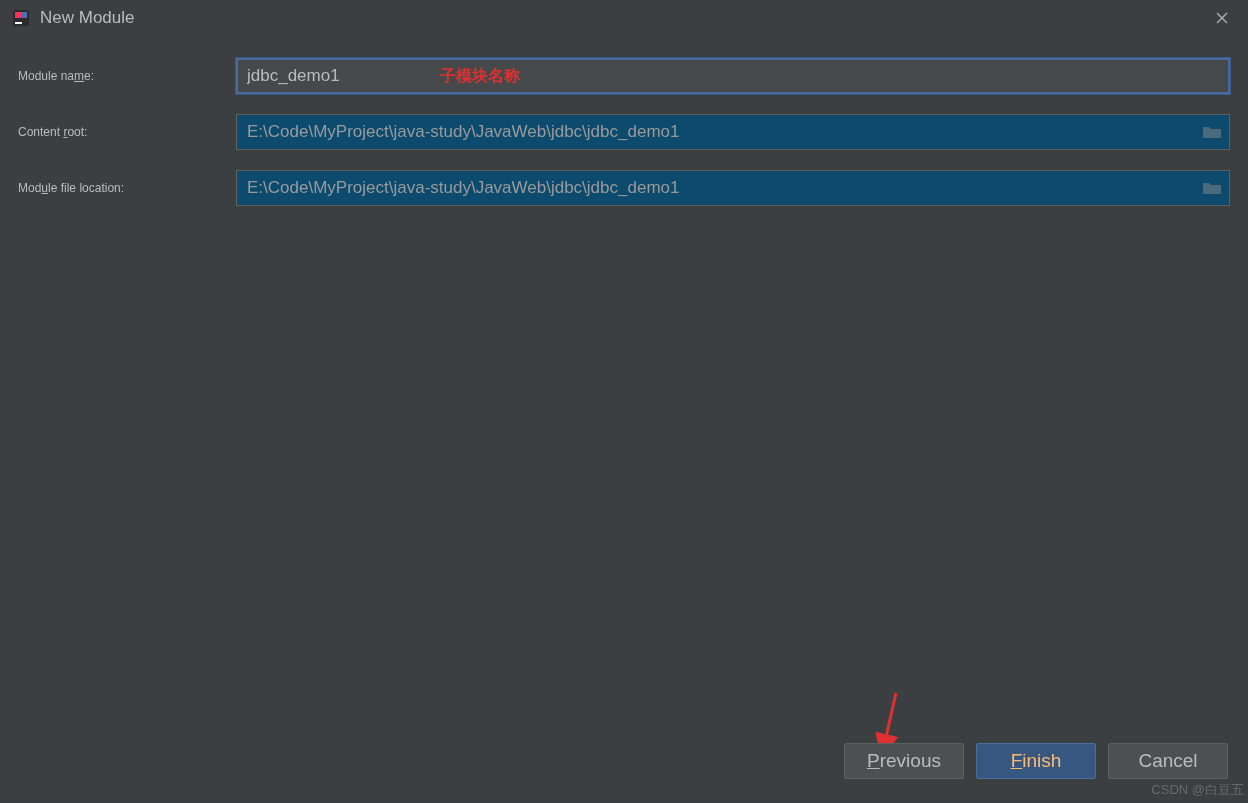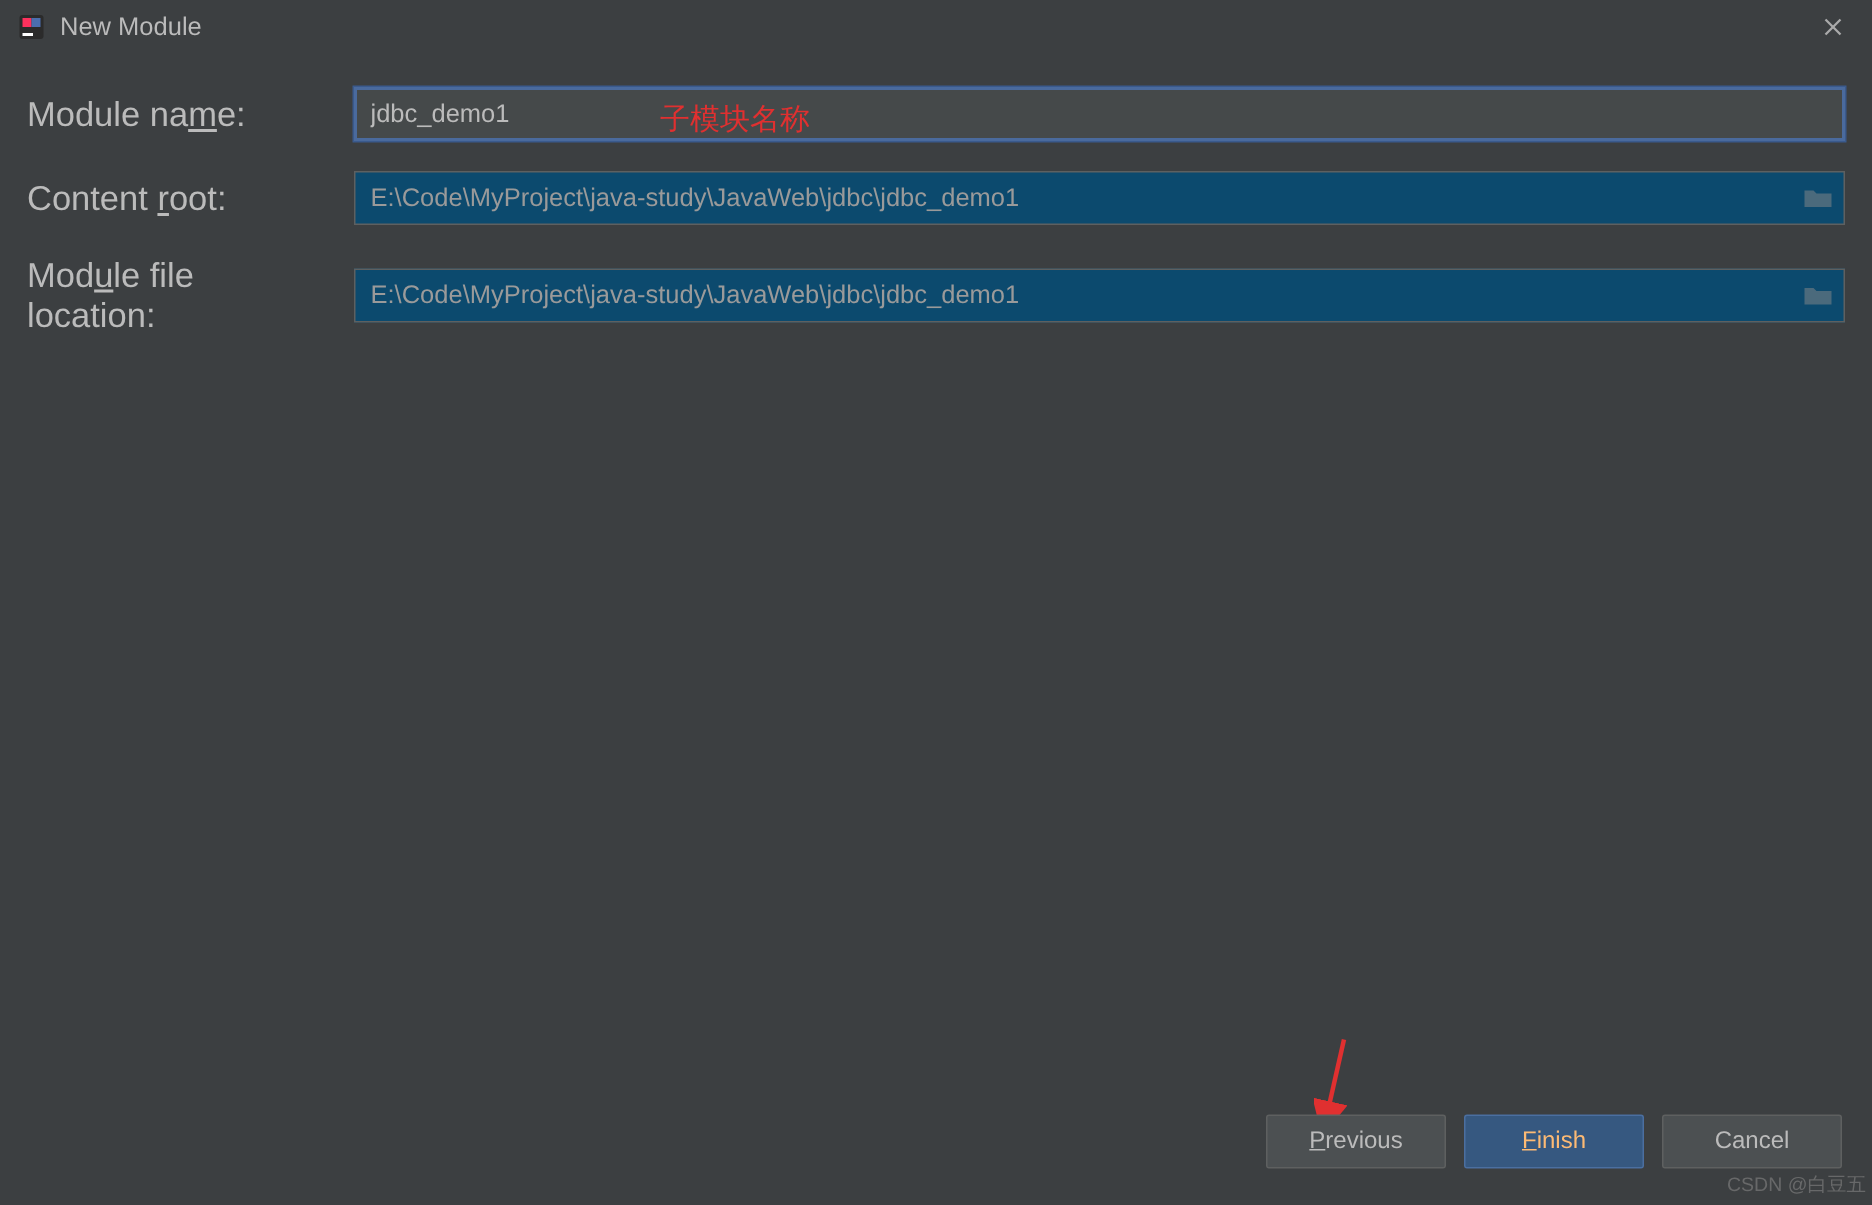--- a/index.html
+++ b/index.html
@@ -35,21 +35,21 @@
     padding: 22px 18px 0 18px;
   }
   .form-row {
     display: flex;
     align-items: center;
     margin-bottom: 20px;
   }
   .form-label {
     width: 202px;
     color: #bbbbbb;
-    font-size: 23px;
+    font-size: 12px;
   }
   .form-label .mnemonic { text-decoration: underline; }
   .input-wrap {
     flex: 1;
     position: relative;
     display: flex;
     align-items: center;
     padding-left: 16px;
   }
   .text-input {
@@ -78,22 +78,22 @@
     transform: translateY(-50%);
     width: 20px; height: 16px;
     opacity: 0.5;
     pointer-events: none;
   }
   .annotation {
     position: absolute;
     left: 440px;
     top: 66px;
     color: #e03030;
-    font-size: 20px;
-    font-weight: 400;
+    font-size: 16px;
+    font-weight: 700;
     pointer-events: none;
   }
   .arrow {
     position: absolute;
     left: 876px;
     top: 688px;
     pointer-events: none;
   }
   .button-bar {
     position: absolute;
@@ -101,21 +101,21 @@
     right: 20px;
     display: flex;
     gap: 12px;
   }
   .btn {
     min-width: 120px;
     height: 36px;
     background: #4c5052;
     border: 1px solid #5e6060;
     color: #bbbbbb;
-    font-size: 16px;
+    font-size: 19px;
     cursor: pointer;
     border-radius: 2px;
     display: flex;
     align-items: center;
     justify-content: center;
   }
   .btn.primary {
     background: #365880;
     border: 1px solid #4b6fa0;
     color: #fdba74;

